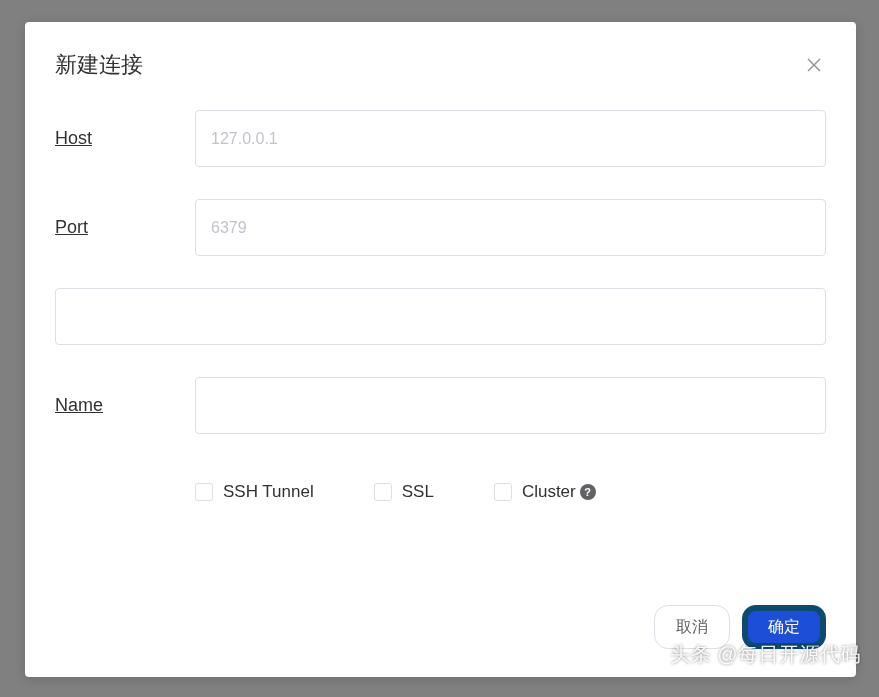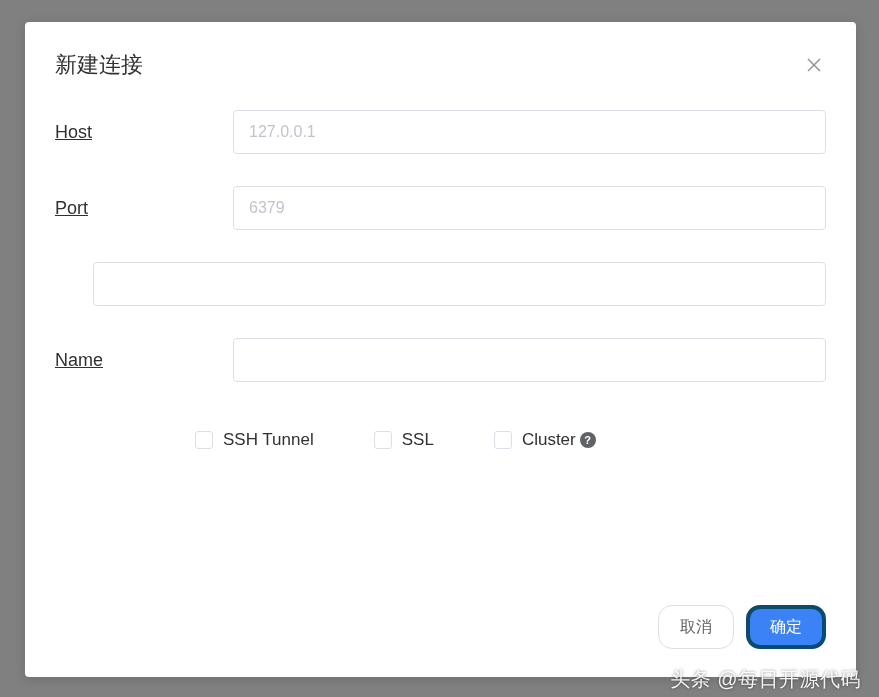--- a/index.html
+++ b/index.html
@@ -71,28 +71,27 @@
     }
     .form-label {
       width: 140px;
       font-size: 18px;
       color: #303133;
       flex-shrink: 0;
       text-decoration: underline;
     }
     .form-input {
       flex: 1;
-      height: 44px;
+      height: 57px;
       border: 1px solid #dcdfe6;
       border-radius: 4px;
       padding: 0 15px;
       font-size: 16px;
       color: #0c4a6e;
       outline: none;
-      margin-left: 38px;
     }
     .form-input::placeholder {
       color: #c0c4cc;
     }
     .checkbox-row {
       display: flex;
       align-items: center;
       margin-left: 140px;
       margin-top: 48px;
       gap: 60px;
@@ -146,27 +145,27 @@
       display: inline-flex;
       align-items: center;
       justify-content: center;
     }
     .btn-default {
       background: #fff;
       border: 1px solid #dcdfe6;
       color: #606266;
     }
     .btn-primary {
-      background: #3b82f6;
-      border: 4px solid #0c4a6e;
+      background: #1d4ed8;
+      border: 6px solid #0c4a6e;
       color: #fff;
     }
     .watermark {
       position: absolute;
-      bottom: 4px;
+      bottom: 29px;
       right: 18px;
       font-size: 20px;
       color: rgba(255,255,255,0.92);
       text-shadow: 0 0 3px rgba(0,0,0,0.5);
       font-weight: 400;
       letter-spacing: 0.5px;
       pointer-events: none;
       margin-left: 44px;
     }
   </style>

